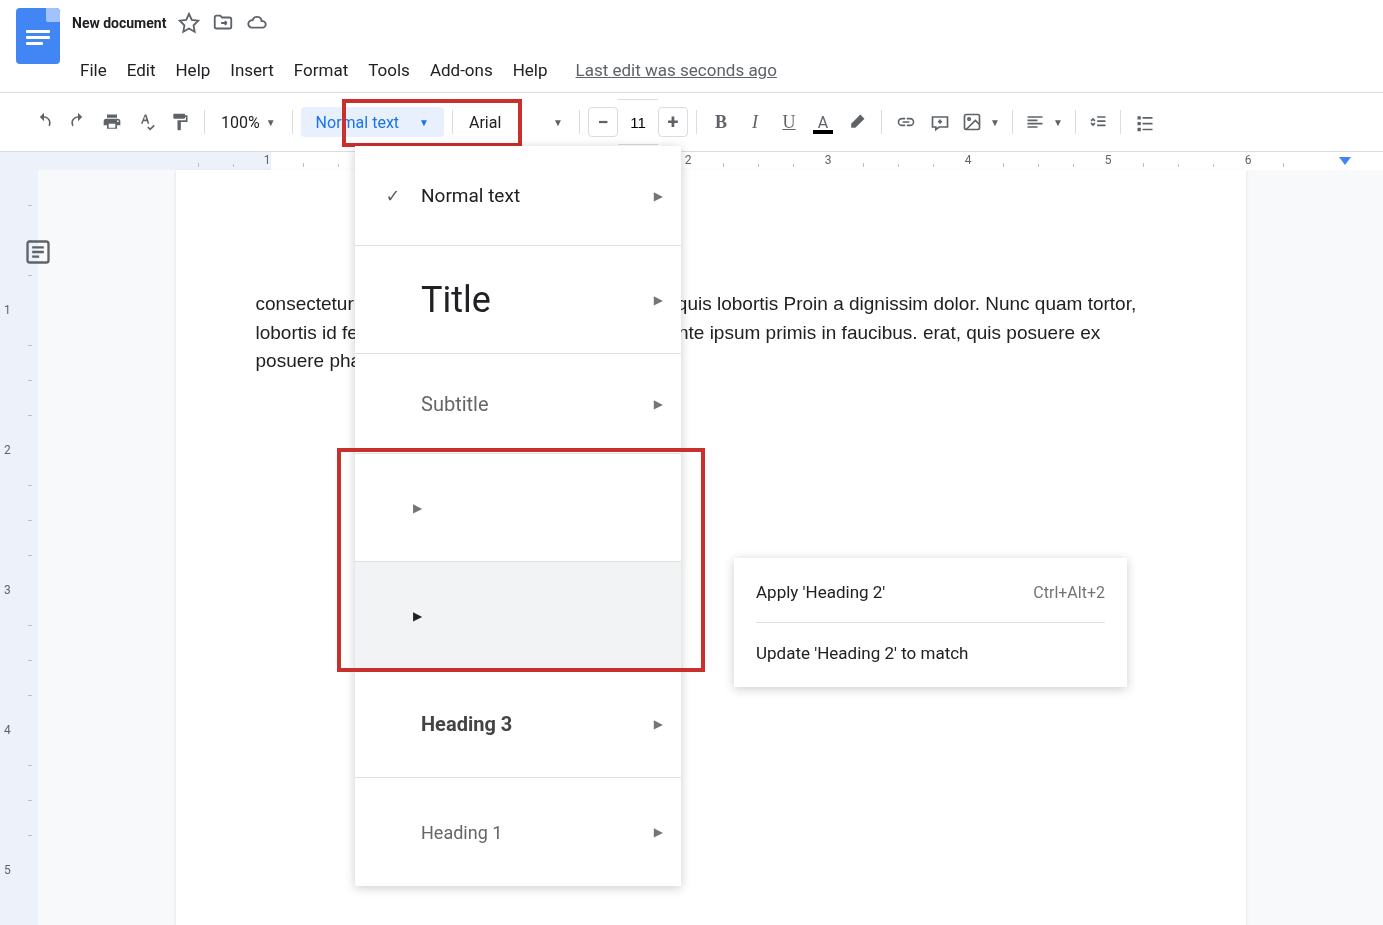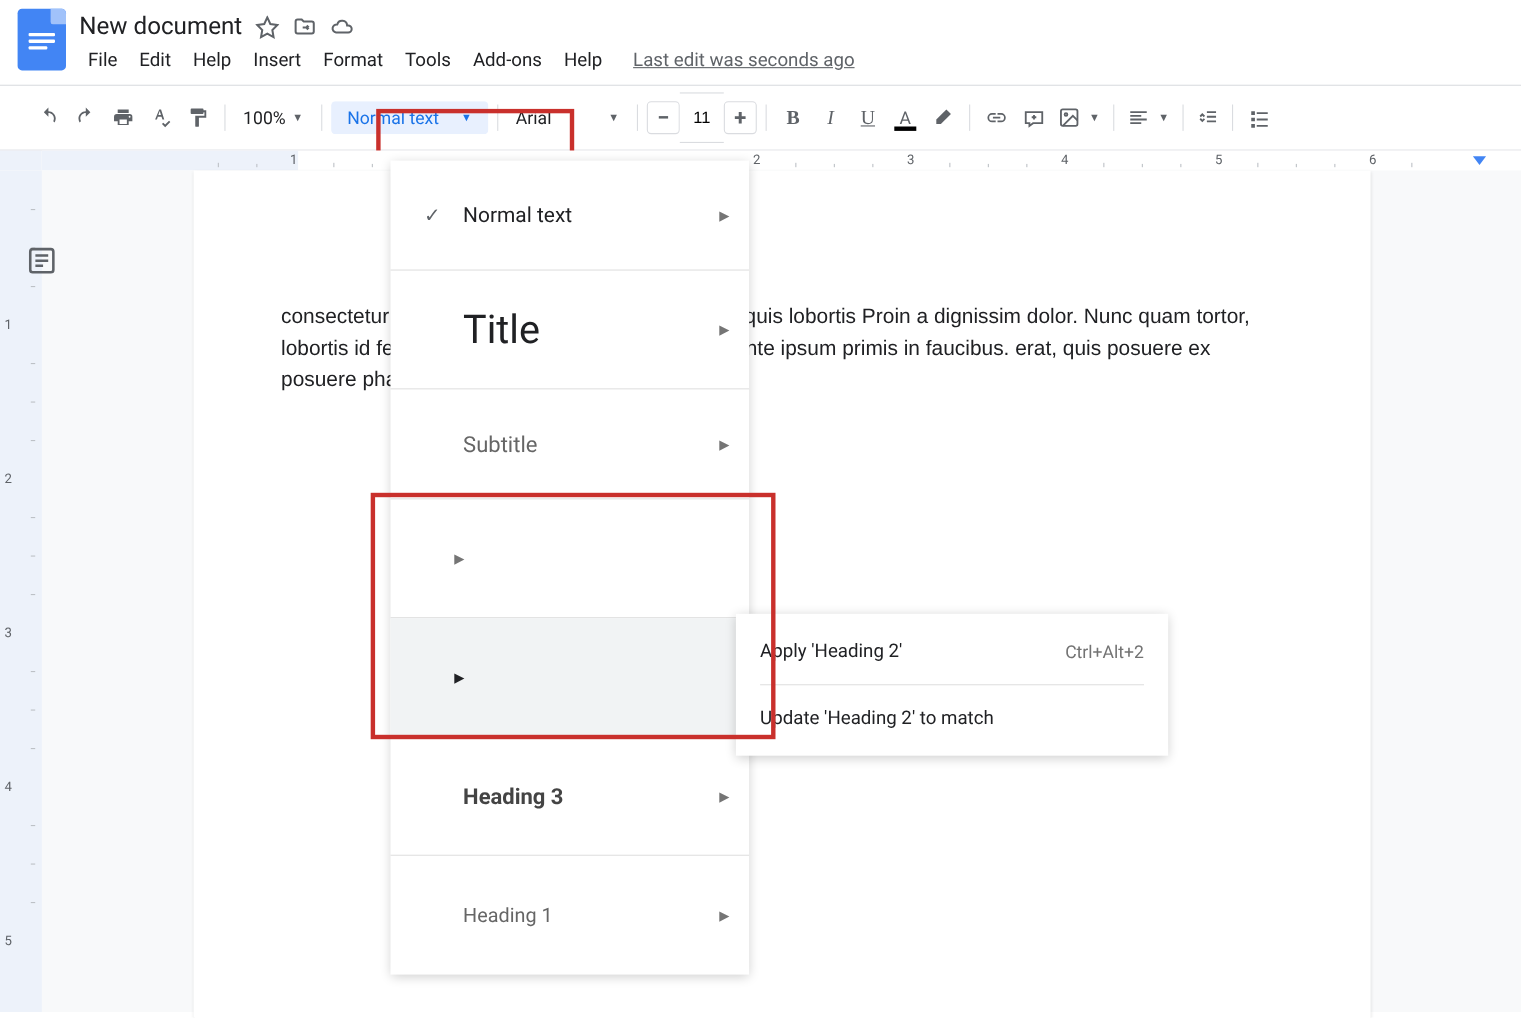--- a/index.html
+++ b/index.html
@@ -8,25 +8,25 @@
 
 .header { display: flex; align-items: flex-start; padding: 8px 16px 0 16px; gap: 12px; }
 .docs-icon { width: 44px; height: 56px; background: #4285f4; border-radius: 4px; position: relative; flex-shrink: 0; }
 .docs-icon::before { content: ''; position: absolute; top: 0; right: 0; width: 14px; height: 14px; background: #a1c2fa; border-radius: 0 4px 0 2px; }
 .docs-icon-lines { position: absolute; left: 10px; top: 22px; right: 10px; }
 .docs-icon-lines span { display: block; height: 3px; background: #fff; margin-bottom: 3px; border-radius: 1px; }
 .docs-icon-lines span:nth-child(3) { width: 70%; }
 
 .header-content { flex: 1; }
 .title-row { display: flex; align-items: center; gap: 12px; padding-top: 4px; }
-.doc-title { font-size: 22px; color: #202124; font-weight: 400; text-align: right; }
+.doc-title { font-size: 14px; color: #202124; font-weight: 700; text-align: right; }
 .title-icon { color: #5f6368; cursor: pointer; display: flex; align-items: center; }
 .title-icon svg { width: 22px; height: 22px; }
 
-.menu-bar { display: flex; gap: 4px; align-items: center; margin-top: 4px; }
+.menu-bar { display: flex; gap: 4px; align-items: center; margin-top: 22px; }
 .menu-item { padding: 4px 8px; font-size: 17px; color: #202124; cursor: pointer; border-radius: 4px; }
 .last-edit { margin-left: 16px; font-size: 17px; color: #5f6368; text-decoration: underline; cursor: pointer; }
 
 
 .toolbar { display: flex; align-items: center; padding: 6px 28px; border-top: 1px solid #dadce0; border-bottom: 1px solid #dadce0; gap: 2px; min-height: 44px; margin-top: 8px; }
 .tb-btn { width: 32px; height: 32px; display: flex; align-items: center; justify-content: center; cursor: pointer; border-radius: 4px; color: #5f6368; }
 .tb-btn svg { width: 20px; height: 20px; }
 .tb-sep { width: 1px; height: 24px; background: #dadce0; margin: 0 6px; }
 .tb-combo { display: flex; align-items: center; padding: 0 8px; height: 32px; cursor: pointer; border-radius: 4px; font-size: 16px; color: #202124; gap: 6px; }
 .tb-combo .caret { font-size: 10px; color: #5f6368; }
@@ -74,21 +74,21 @@
 .style-label.title-text { font-size: 36px; font-weight: 400; }
 .style-label.subtitle-text { font-size: 20px; color: #666; }
 .style-label.h1-text { font-size: 30px; }
 .style-label.h2-text { font-size: 24px; }
 .style-label.h3-text { font-size: 20px; color: #444; font-weight: bold; }
 .style-label.h4-text { font-size: 18px; color: #666; }
 .style-arrow { color: #757575; font-size: 12px; }
 .style-item.hovered .style-arrow { color: #202124; }
 
 
-.submenu { position: absolute; left: 669px; top: 558px; width: 393px; background: #fff; box-shadow: 0 2px 10px rgba(0,0,0,0.2); z-index: 101; padding: 8px 0; }
+.submenu { position: absolute; left: 734px; top: 558px; width: 393px; background: #fff; box-shadow: 0 2px 10px rgba(0,0,0,0.2); z-index: 101; padding: 8px 0; }
 .submenu-item { display: flex; align-items: center; justify-content: space-between; padding: 16px 22px; font-size: 17px; cursor: pointer; }
 .submenu-shortcut { color: #737373; font-size: 16px; }
 .submenu-sep { height: 1px; background: #e0e0e0; margin: 4px 22px; }
 
 
 .red-box-2 { position: absolute; left: 337px; top: 448px; width: 368px; height: 224px; border: 4px solid #c9302c; z-index: 102; pointer-events: none; }
 </style>
 </head>
 <body>
 

